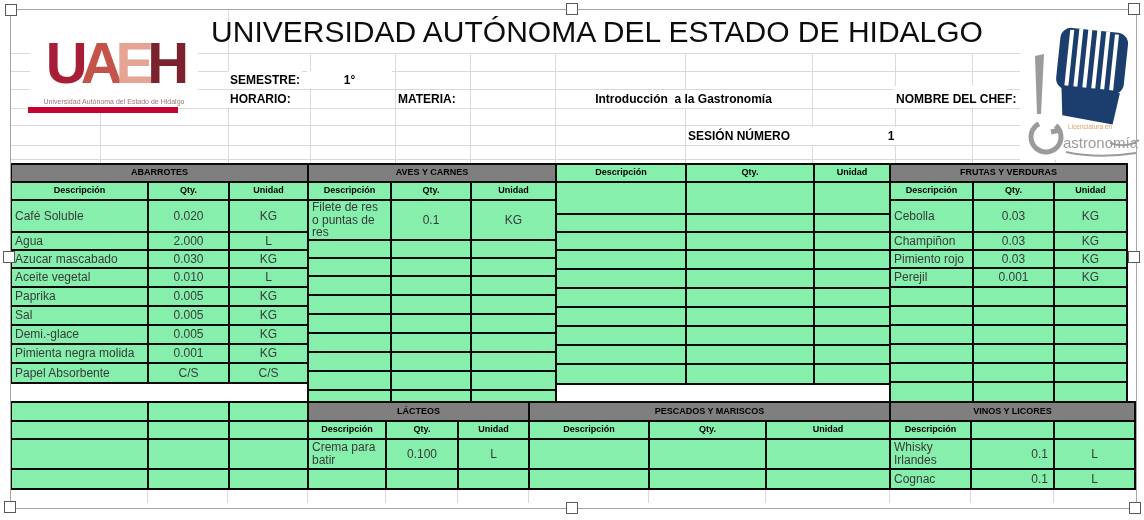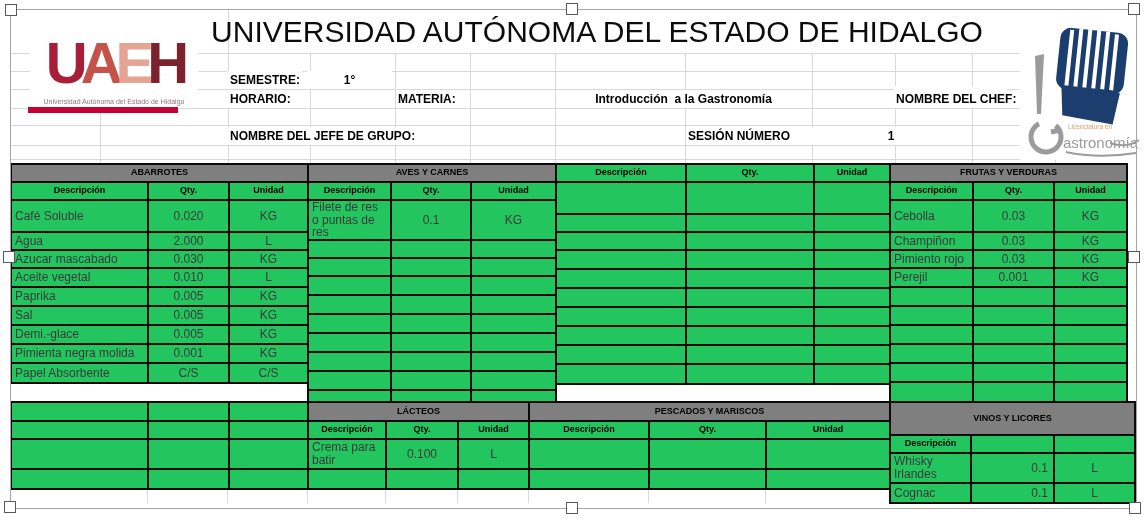--- a/index.html
+++ b/index.html
@@ -9,21 +9,21 @@
   .hline{position:absolute;height:1px;background:#d9d9d9;}
   .vline{position:absolute;width:1px;background:#d9d9d9;}
   
   #doc-title{position:absolute;left:197px;top:11px;width:800px;height:42px;
              font-size:30px;line-height:42px;text-align:center;color:#0c0c0c;white-space:nowrap;}
   
   .lbl{position:absolute;font-weight:bold;font-size:12px;line-height:18px;color:#000;
        background:#fff;padding:0 2px;white-space:pre;}
   .val{text-align:center;padding:0;}
   
-  table.sec{position:absolute;border-collapse:collapse;table-layout:fixed;background:#22c55e;}
+  table.sec{position:absolute;border-collapse:collapse;table-layout:fixed;background:#86efac;}
   table.sec td{border:2px solid #0a0a0a;overflow:hidden;font-size:12px;color:#3a3a3a;
                padding:0 3px;line-height:1.05;vertical-align:middle;}
   table.sec td.bar{font-weight:bold;font-size:9px;color:#000;text-align:center;padding:0;}
   table.sec td.sub{font-weight:bold;font-size:9px;color:#000;text-align:center;padding:0 1px;}
   table.sec td.qty,table.sec td.unit{text-align:center;}
   table.sec td.qty.right{text-align:right;padding-right:5px;}
   table.sec td.desc{text-align:left;}
   
   #uaeh-logo{position:absolute;left:30px;top:24px;width:168px;height:82px;background:#fff;
              text-align:center;}
@@ -109,21 +109,20 @@
     </svg>
   </div>
 
   <div class="lbl" style="left:228px;top:71px;">SEMESTRE:</div>
   <div class="lbl val" style="left:307px;top:71px;width:85px;">1°</div>
   <div class="lbl" style="left:228px;top:90px;">HORARIO:</div>
   <div class="lbl" style="left:396px;top:90px;">MATERIA:</div>
   <div class="lbl val" style="left:557px;top:90px;width:253px;">Introducción  a la Gastronomía</div>
   <div class="lbl" style="left:894px;top:86px;">FECHA DE CLASE:</div>
   <div class="lbl" style="left:894px;top:90px;">NOMBRE DEL CHEF:</div>
-  <div class="lbl" style="left:228px;top:127px;">NOMBRE DEL JEFE DE GRUPO:</div>
   <div class="lbl" style="left:686px;top:127px;">SESIÓN NÚMERO</div>
   <div class="lbl val" style="left:812px;top:127px;width:158px;">1</div>
 
   <div id="sheet">
       <table class="sec" style="left: 10px; top: 163px; width: 297px;">
         <colgroup>
           <col style="width: 137px;">
           <col style="width: 81px;">
           <col style="width: 79px;">
         </colgroup>
@@ -464,21 +463,21 @@
           </tr>
         </tbody>
       </table>
       <table class="sec" style="left: 889px; top: 401px; width: 245px;">
         <colgroup>
           <col style="width: 81px;">
           <col style="width: 83px;">
           <col style="width: 81px;">
         </colgroup>
         <tbody>
-          <tr style="height: 33px;">
+          <tr style="height: 19px;">
             <td colspan="3" class="bar" style="background: rgb(127, 127, 127);">VINOS Y LICORES</td>
           </tr>
           <tr style="height: 18px;">
             <td class="sub">Descripción</td>
             <td class="sub"></td>
             <td class="sub"></td>
           </tr>
           <tr style="height: 30px;">
             <td class="desc">Whisky Irlandes</td>
             <td class="qty right">0.1</td>

